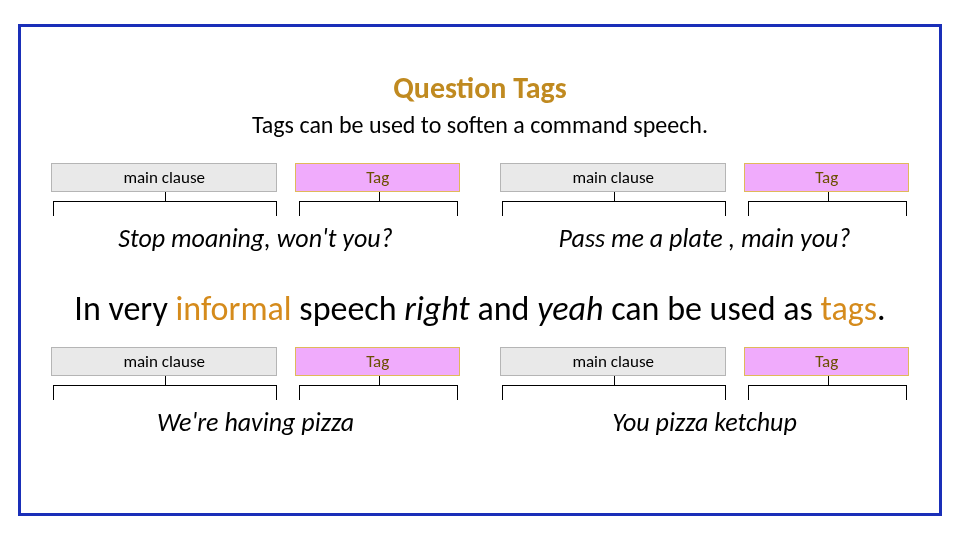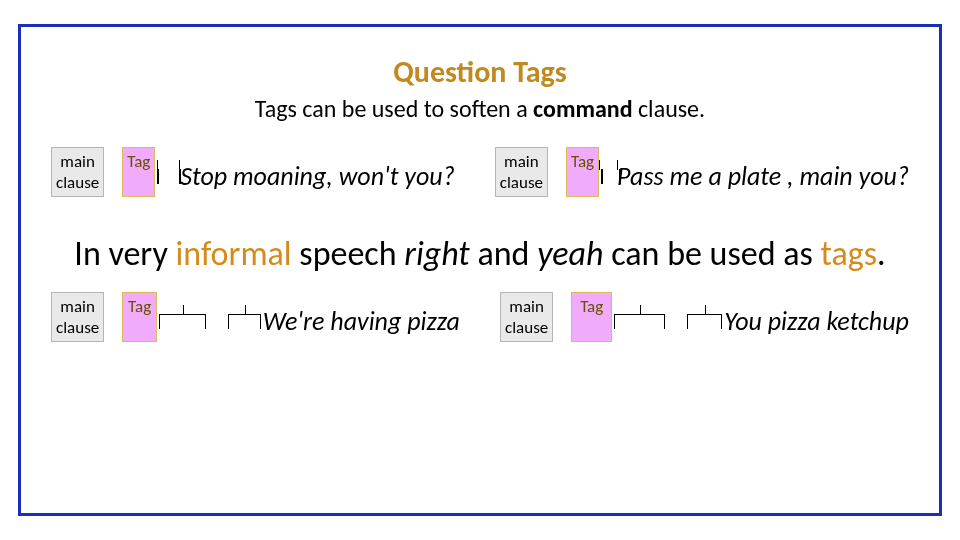--- a/index.html
+++ b/index.html
@@ -12,47 +12,47 @@
     color: #000;
   }
   .frame {
     box-sizing: border-box;
     position: absolute;
     left: 18px;
     top: 24px;
     width: 924px;
     height: 492px;
     border: 3px solid #1a2fb8;
-    padding-top: 20px;
+    padding-top: 36px;
   }
   .title {
     text-align: center;
     font-size: 30px;
     font-weight: 700;
     color: #c08a20;
     margin: 6px 0 4px 0;
   }
   .subtitle {
     text-align: center;
     font-size: 24px;
     color: #000;
     margin-bottom: 24px;
   }
-  .subtitle .bold { font-weight: 700; }
+  .subtitle .bold { font-weight: 400; }
 
   .row {
     display: flex;
     justify-content: space-around;
     margin: 0 30px 10px 30px;
     gap: 40px;
   }
   .col {
     flex: 1;
     display: flex;
-    flex-direction: row;
+    flex-direction: column;
     align-items: center;
   }
   .labels {
     display: flex;
     width: 100%;
     gap: 18px;
     margin-bottom: 2px;
   }
   .label-box {
     font-size: 17px;
@@ -125,21 +125,21 @@
   .midline .orange { color: #d58b1c; }
 </style>
 </head>
 <body>
 
 <div class="frame">
 
   <div class="title">Question Tags</div>
 
   <div class="subtitle">
-    <span>Tags can be used to soften a </span><span class="bold">command</span><span> clause.</span>
+    <span>Tags can be used to soften a </span><span class="bold">command</span><span> speech.</span>
   </div>
 
   <div class="row">
     <div class="col">
       <div class="labels">
         <div class="label-box mc-box">main clause</div>
         <div class="label-box tag-box">Tag</div>
       </div>
       <div class="brackets">
         <div class="b-mc"></div>

